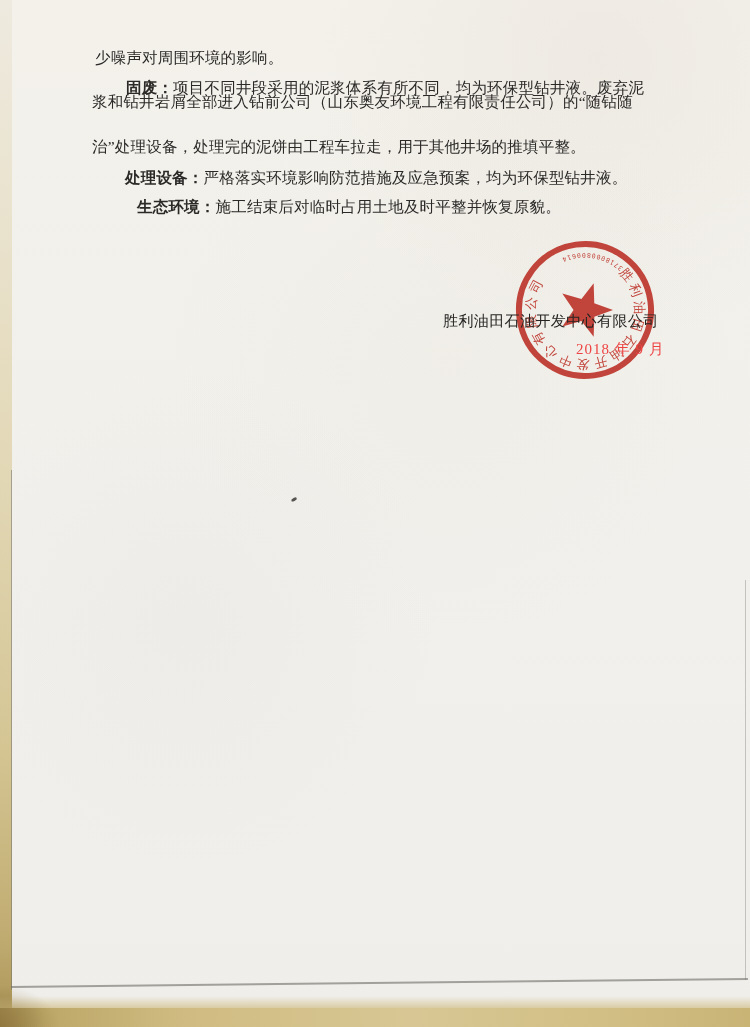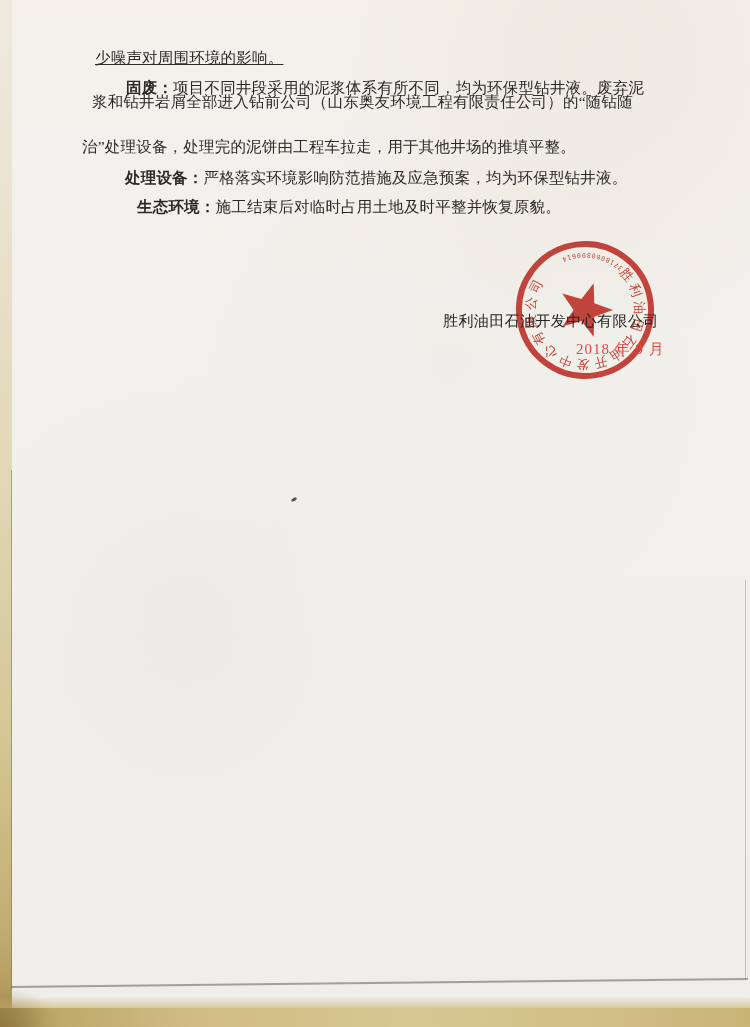--- a/index.html
+++ b/index.html
@@ -44,24 +44,24 @@
       radial-gradient(circle at 80% 6%,rgba(205,185,175,0.12) 0%,rgba(205,185,175,0) 25%),
       radial-gradient(circle at 25% 60%,rgba(190,190,185,0.08) 0%,rgba(190,190,185,0) 30%),
       radial-gradient(circle at 60% 35%,rgba(210,200,180,0.07) 0%,rgba(210,200,180,0) 35%);
   }
   
   .doc-line{
     position:absolute;color:#2b2a28;font-size:15.5px;letter-spacing:0.2px;
     white-space:nowrap;font-weight:500;
   }
   .doc-line b{font-weight:bold;margin-top:48px;}
-  .line-1{left:95px;top:48px;text-decoration:underline;}
+  .line-1{left:95px;top:48px;}
   .line-2{left:126px;top:78px;}
   .line-3{left:92px;top:92px;}
-  .line-4{left:82px;top:137px;}
+  .line-4{left:92px;top:137px;}
   .line-5{left:125px;top:168px;}
   .line-6{left:137px;top:197px;}
   .sig-company{
     position:absolute;left:443px;top:312px;color:#252422;font-size:15px;
     letter-spacing:0.4px;white-space:nowrap;z-index:3;font-weight:500;
   }
   .sig-date{
     position:absolute;left:576px;top:340px;color:#ef4444;font-size:15px;
     letter-spacing:1px;white-space:nowrap;z-index:3;font-weight:500;
   }

